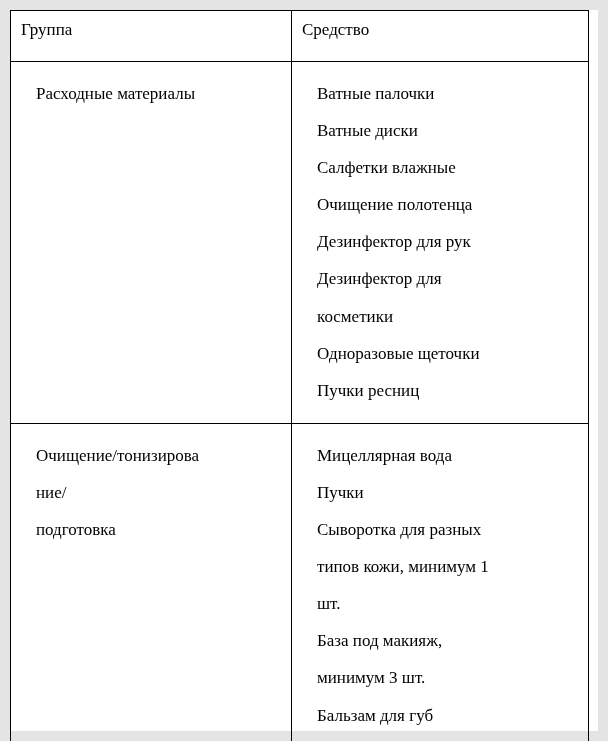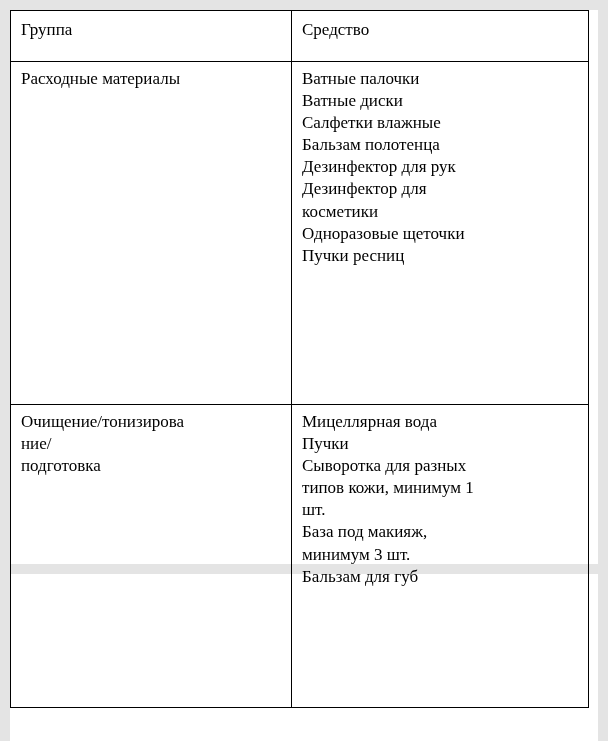--- a/index.html
+++ b/index.html
@@ -10,21 +10,21 @@
   body {
     width: 608px;
     height: 741px;
     font-family: "Liberation Serif", "DejaVu Serif", serif;
     color: #000000;
     overflow: hidden;
   }
   .page {
     position: relative;
     width: 608px;
-    height: 574px;
+    height: 741px;
     background: #ffffff;
     box-sizing: border-box;
   }
   .table-wrap {
     position: absolute;
     left: 10px;
     top: 10px;
     width: 578px;
   }
   table.doc-table {
@@ -49,21 +49,21 @@
   }
   tr.row-one td    { height: 330px; }
   tr.row-two td    { height: 290px; }
 
   .cell-lines {
     margin: 0;
     padding: 0;
     list-style: none;
   }
   .cell-lines li {
-    margin: 0;
+    margin: 15px;
     padding: 0;
     white-space: pre-wrap;
   }
   .header-text {
     font-size: 17px;
   }
   .group-text {
     font-size: 17px;
   }
   .shadow-edge {
@@ -125,21 +125,21 @@
           <td>
             <ul class="cell-lines">
               <li class="group-text">Расходные материалы</li>
             </ul>
           </td>
           <td>
             <ul class="cell-lines">
               <li>Ватные палочки</li>
               <li>Ватные диски</li>
               <li>Салфетки влажные</li>
-              <li>Бальзам полотенца</li>
+              <li>Очищение полотенца</li>
               <li>Дезинфектор для рук</li>
               <li>Дезинфектор для</li>
               <li>косметики</li>
               <li>Одноразовые щеточки</li>
               <li>Пучки ресниц</li>
             </ul>
           </td>
         </tr>
 
         <tr class="row-two">

